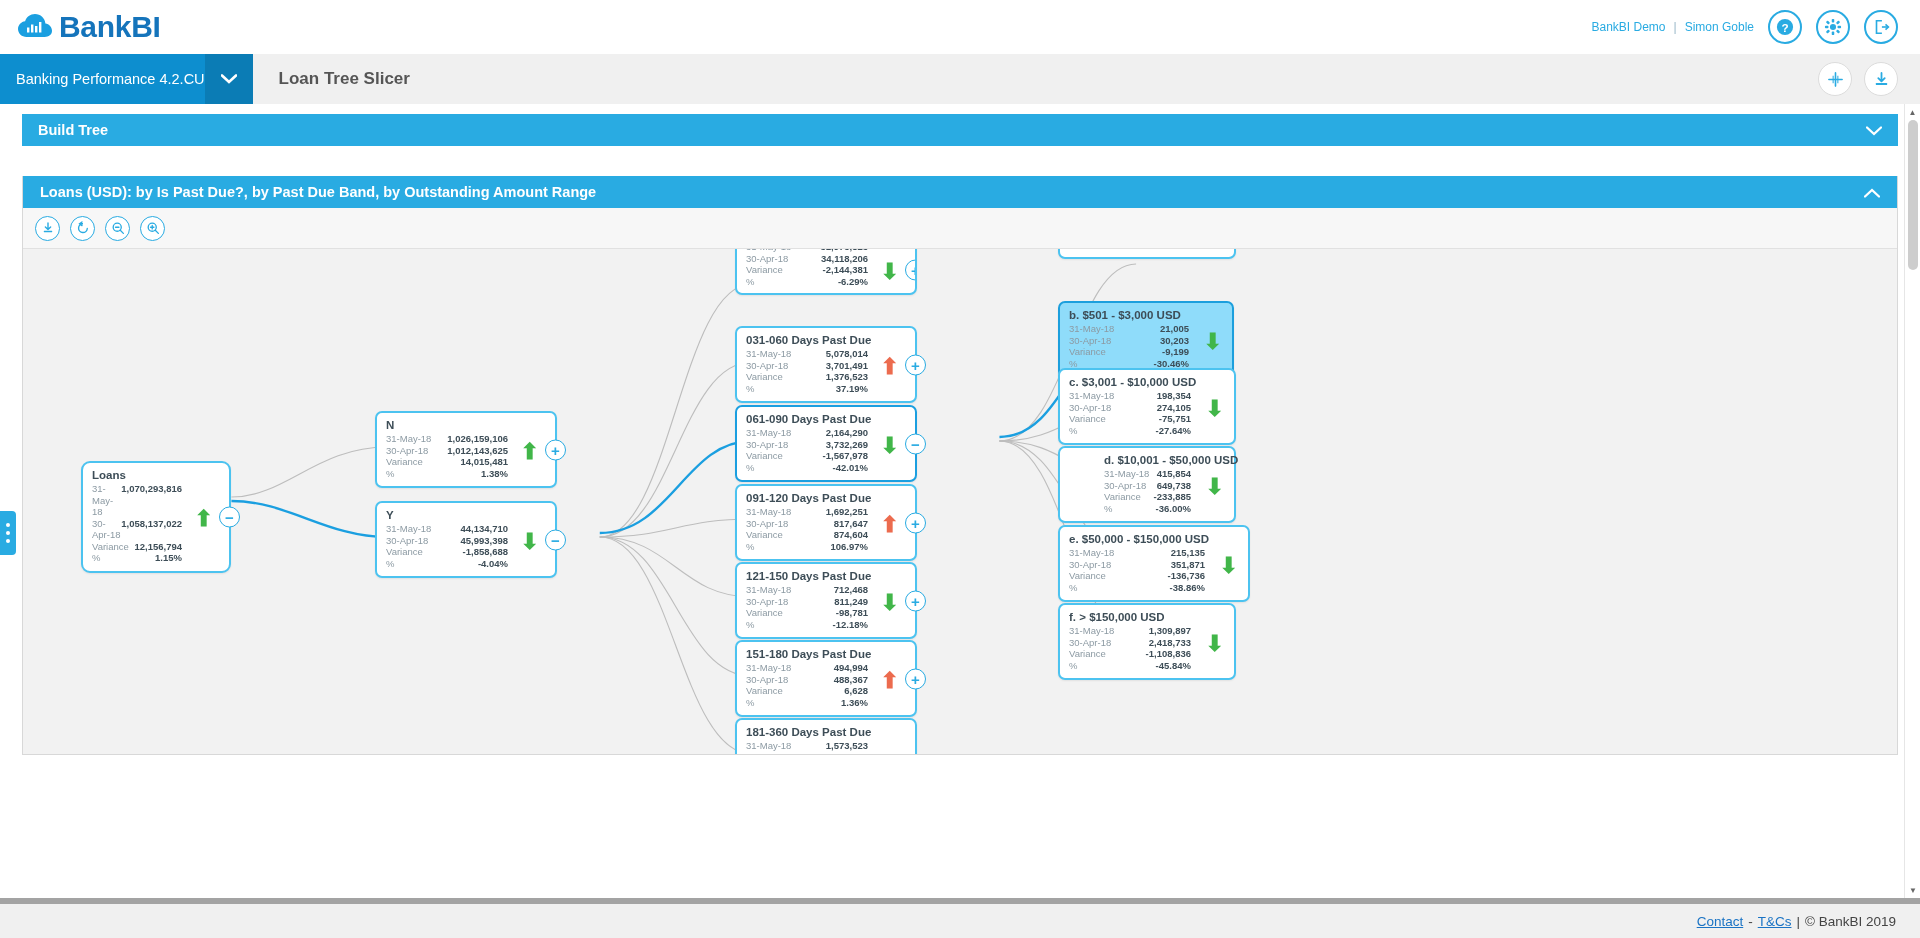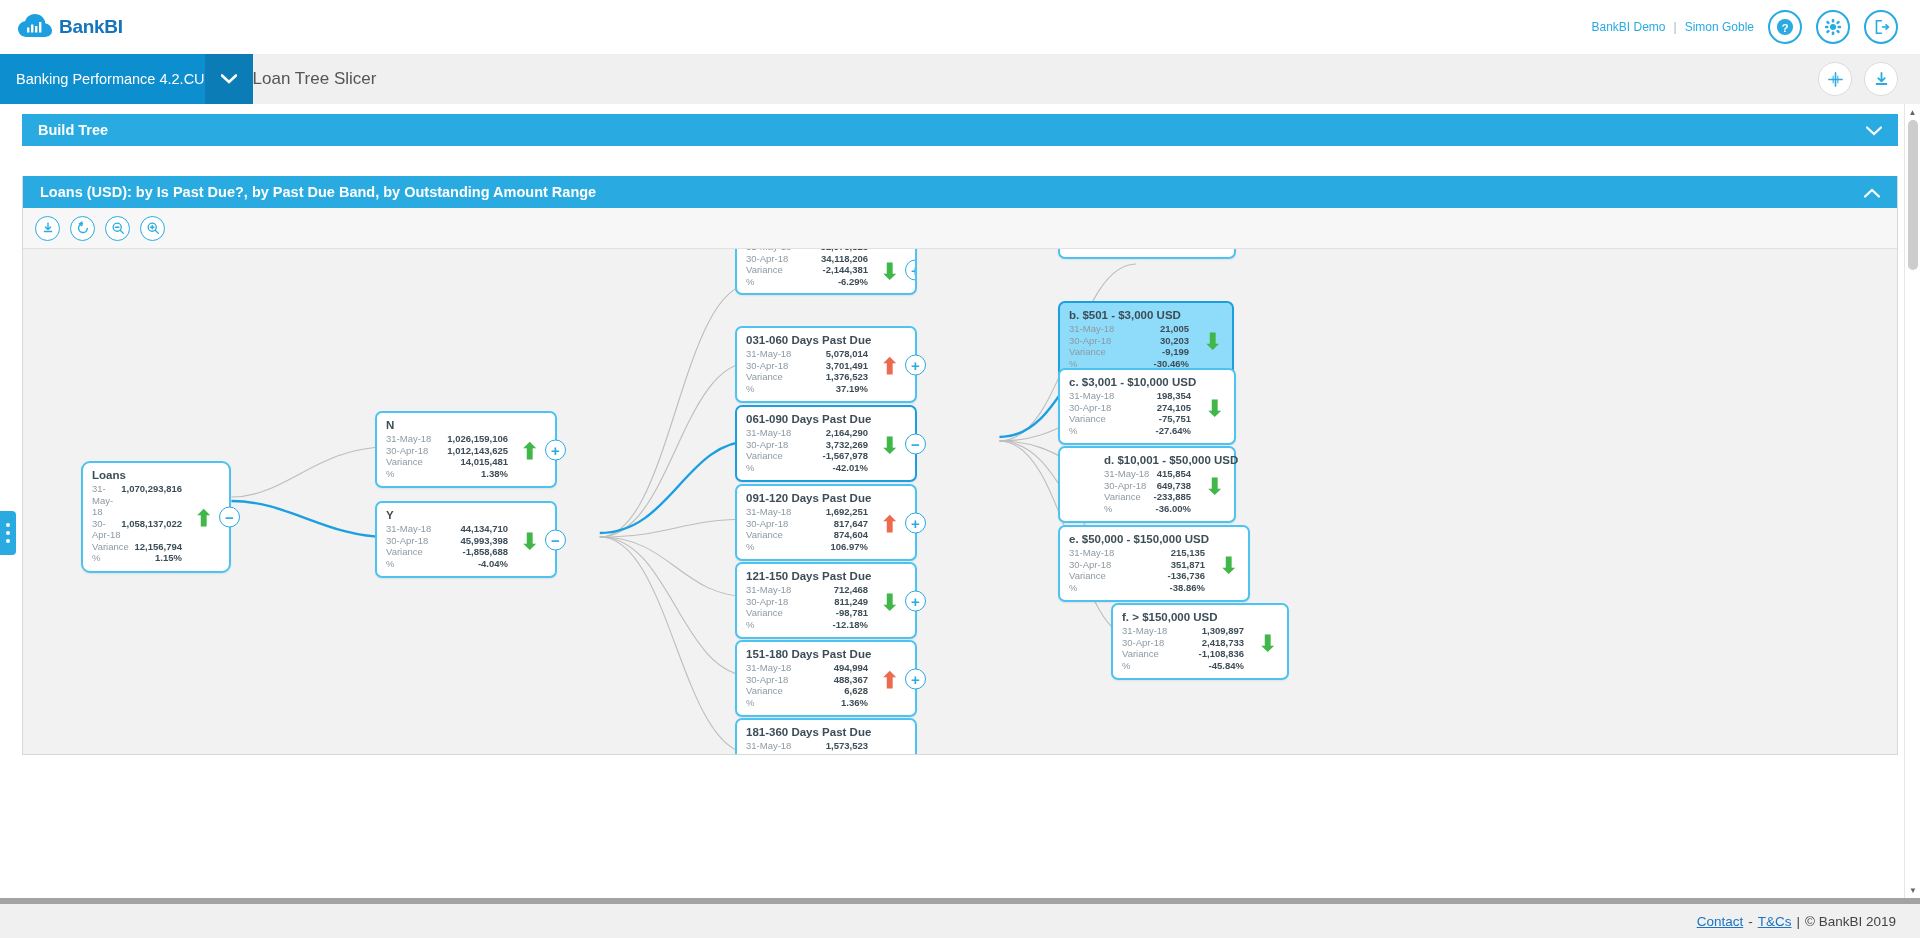--- a/index.html
+++ b/index.html
@@ -17,21 +17,21 @@
     background: #ffffff;
     display: flex;
     align-items: center;
     padding: 0 22px 0 18px;
     border-bottom: 1px solid #ffffff;
     position: relative;
   }
   .logo-wrap { display: flex; align-items: center; gap: 7px; }
   .logo-cloud { width: 34px; height: 26px; position: relative; }
   .logo-text {
-    font-size: 19px; font-weight: bold; color: #1574bb; letter-spacing: -0.3px;
+    font-size: 30px; font-weight: bold; color: #1574bb; letter-spacing: -0.3px;
   }
   .topbar-right {
     margin-left: auto; display: flex; align-items: center; gap: 14px;
   }
   .user-links {
     font-size: 12px; color: #29abe2; display: flex; align-items: center; gap: 8px;
   }
   .user-links .sep { color: #9bb8c9; }
   .user-links a { color: #29abe2; text-decoration: none; }
   .icon-circle {
@@ -48,22 +48,22 @@
   .cube-select {
     background: #0d8ecf; color: #fff; display: flex; align-items: center;
     padding-left: 16px; min-width: 180px; font-size: 14.5px; cursor: pointer;
     white-space: nowrap;
   }
   .cube-caret {
     width: 48px; background: #0b7cb5; display: flex; align-items: center;
     justify-content: center; color: #fff; cursor: pointer; font-size: 15px;
   }
   .page-title {
-    display: flex; align-items: center; 
-    font-size: 17px; color: #555; font-weight: 400;
+    display: flex; align-items: center; padding-left: 26px;
+    font-size: 17px; color: #555; font-weight: 700;
   }
   .appbar-right {
     margin-left: auto; display: flex; align-items: center; gap: 12px; padding-right: 22px;
   }
   .round-btn {
     width: 34px; height: 34px; border-radius: 50%;
     border: 1px solid #dcdcdc; background: #fff;
     display: flex; align-items: center; justify-content: center;
     color: #29abe2; cursor: pointer;
   }
@@ -654,21 +654,21 @@
               <span class="val">-136,736</span>
             </div>
           <div class="node-row">
               <span class="lbl">%</span>
               <span class="val">-38.86%</span>
             </div>
         </div>
         <span class="node-arrow arrow-down" style="right:10px;">⬇</span>
       </div>
 
-      <div class="node" style="left:1088px; top:354px; width:178px;">
+      <div class="node" style="left:1035px; top:354px; width:178px;">
         <div class="node-title">f. &gt; $150,000 USD</div>
         <div class="node-rows" style="padding-right:34px;">
           <div class="node-row">
               <span class="lbl">31-May-18</span>
               <span class="val">1,309,897</span>
             </div>
           <div class="node-row">
               <span class="lbl">30-Apr-18</span>
               <span class="val">2,418,733</span>
             </div>

